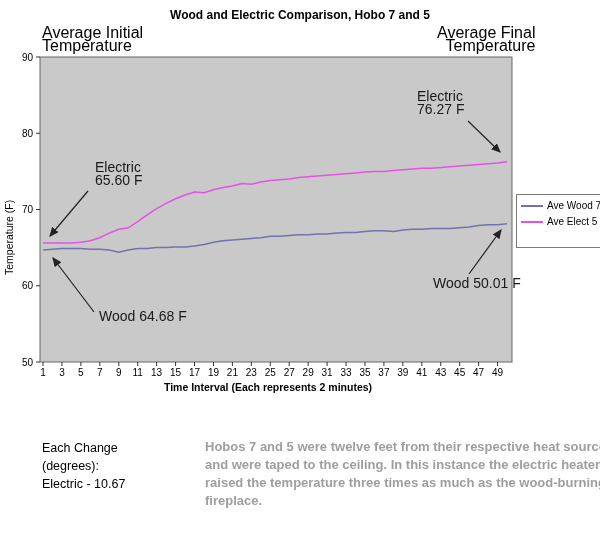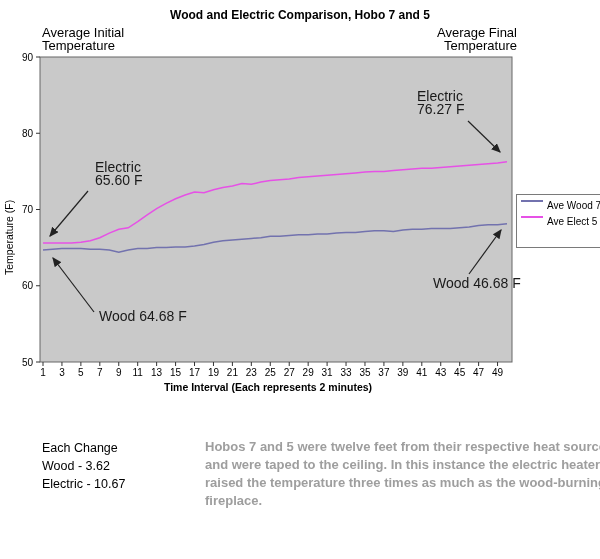--- a/index.html
+++ b/index.html
@@ -1,39 +1,39 @@
 <!DOCTYPE html>
 <html><head>
 <meta charset="utf-8">
 <style>
   html,body{margin:0;padding:0;background:#fff;}
   .page{position:relative;width:600px;height:559px;background:#ffffff;overflow:hidden;
         font-family:"Liberation Sans","DejaVu Sans",sans-serif;color:#000;}
   .chart-title{position:absolute;top:8px;left:0;width:600px;text-align:center;
                font-size:12px;font-weight:bold;}
-  .corner-note{position:absolute;font-size:13px;line-height:13px;}
+  .corner-note{position:absolute;font-size:16px;line-height:13px;}
   .corner-note span{display:block;}
   #avg-initial{left:42px;top:26px;}
   #avg-final{left:437px;top:26px;text-align:right;}
   #chart-svg{position:absolute;left:0;top:0;}
   #chart-svg text{font-family:"Liberation Sans","DejaVu Sans",sans-serif;}
   .inchart{position:absolute;font-size:14px;line-height:13px;color:#1a1a1a;}
   .inchart span{display:block;}
   #anno-electric-start{left:95px;top:161px;}
   #anno-wood-start{left:99px;top:310px;}
   #anno-electric-end{left:417px;top:90px;}
   #anno-wood-end{left:433px;top:277px;}
   .y-axis-title{position:absolute;left:3px;top:150px;height:125px;
                 writing-mode:vertical-rl;transform:rotate(180deg);
                 font-size:10.5px;display:flex;align-items:center;}
   .x-axis-title{position:absolute;left:32px;top:381px;width:472px;text-align:center;
                 font-size:10.5px;font-weight:bold;}
   .legend{position:absolute;left:516px;top:194px;width:80px;border:1px solid #7a7a7a;
           background:#fff;padding:5px 4px 4px 4px;}
-  .legend-row{display:flex;align-items:flex-start;margin-bottom:5px;}
+  .legend-row{display:flex;align-items:center;margin-bottom:5px;}
   .legend-row:last-child{margin-bottom:16px;}
   .swatch{display:inline-block;width:22px;height:2px;margin-right:4px;flex:none;}
   .legend-label{font-size:10px;white-space:nowrap;}
   .total-change{position:absolute;left:42px;top:439px;font-size:12.5px;line-height:18px;}
   .note{position:absolute;left:166px;top:438px;width:410px;font-size:13px;
         font-weight:bold;line-height:18px;}
 </style>
 </head>
 <body>
 
@@ -142,38 +142,38 @@
   <div class="inchart" id="anno-wood-start">
     <span>Wood 64.68 F</span>
   </div>
 
   <div class="inchart" id="anno-electric-end">
     <span>Electric</span>
     <span>76.27 F</span>
   </div>
 
   <div class="inchart" id="anno-wood-end">
-    <span>Wood 46.68 F</span>
+    <span>Wood 50.01 F</span>
   </div>
 
   <div class="y-axis-title">Temperature (F)</div>
   <div class="x-axis-title">Time Interval (Each represents 2 minutes)</div>
 
   <div class="legend">
     <div class="legend-row">
       <span class="swatch" style="background: rgb(114, 114, 174);"></span>
       <span class="legend-label">Ave Wood 7</span>
     </div>
     <div class="legend-row">
       <span class="swatch" style="background: rgb(230, 81, 230);"></span>
       <span class="legend-label">Ave Elect 5</span>
     </div>
   </div>
 
   <div class="total-change">
     <div>Each Change</div>
-    <div>Wood - 3.62</div>
+    <div>(degrees):</div>
     <div>Electric - 10.67</div>
   </div>
 
   <div class="note" style="color: rgb(158, 158, 158); margin-left: 39px;">Hobos 7 and 5 were twelve feet from their respective heat sources and were taped to the ceiling. In this instance the electric heater raised the temperature three times as much as the wood-burning fireplace.</div>
 
 </div>
 
 </body></html>

